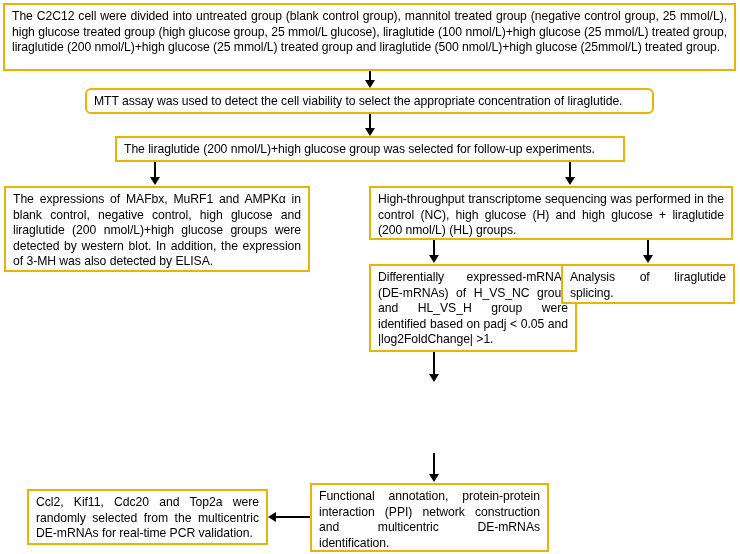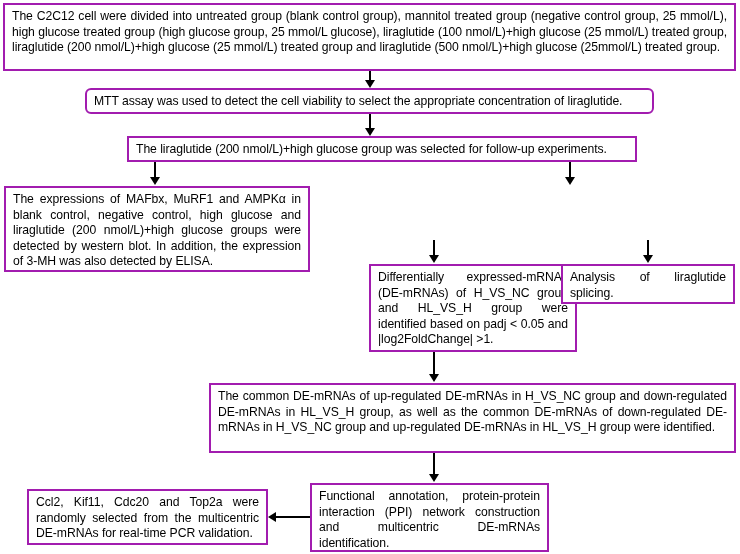--- a/index.html
+++ b/index.html
@@ -12,21 +12,21 @@
     position: relative;
     width: 740px;
     height: 554px;
     background: #ffffff;
     font-family: "Liberation Sans", sans-serif;
     overflow: hidden;
   }
   .box {
     position: absolute;
     box-sizing: border-box;
-    border: 2px solid #a21caf;
+    border: 2px solid #eab308;
     background: #ffffff;
     color: #000000;
     font-size: 12.2px;
     line-height: 15.6px;
     text-align: justify;
     text-justify: inter-word;
     padding: 4px 7px 3px 7px;
     letter-spacing: -0.05px;
   }
   .box.nojust { text-align: left; }
@@ -65,30 +65,30 @@
 </style>
 </head>
 <body>
 
 <div id="canvas">
 
   <div class="box" style="left:3px; top:3px; width:733px; height:68px;">The C2C12 cell were divided into untreated group (blank control group), mannitol treated group (negative control group, 25 mmol/L), high glucose treated group (high glucose group, 25 mmol/L glucose), liraglutide (100 nmol/L)+high glucose (25 mmol/L) treated group, liraglutide (200 nmol/L)+high glucose (25 mmol/L) treated group and liraglutide (500 nmol/L)+high glucose (25mmol/L) treated group.</div>
 
   <div class="box nojust center-v" style="left:85px; top:88px; width:569px; height:26px;border-radius:6px;">MTT assay was used to detect the cell viability to select the appropriate concentration of liraglutide.</div>
 
-  <div class="box nojust center-v" style="left:127px; top:136px; width:510px; height:26px;">The liraglutide (200 nmol/L)+high glucose group was selected for follow-up experiments.</div>
+  <div class="box nojust center-v" style="left:115px; top:136px; width:510px; height:26px;">The liraglutide (200 nmol/L)+high glucose group was selected for follow-up experiments.</div>
 
   <div class="box" style="left:4px; top:186px; width:306px; height:86px;">The expressions of MAFbx, MuRF1 and AMPKα in blank control, negative control, high glucose and liraglutide (200 nmol/L)+high glucose groups were detected by western blot. In addition, the expression of 3-MH was also detected by ELISA.</div>
 
+  <div class="box" style="left:369px; top:186px; width:364px; height:54px;">High-throughput transcriptome sequencing was performed in the control (NC), high glucose (H) and high glucose + liraglutide (200 nmol/L) (HL) groups.</div>
 
   <div class="box" style="left:330px; top:264px; width:208px; height:88px;margin-left:39px;">Differentially expressed-mRNAs (DE-mRNAs) of H_VS_NC group and HL_VS_H group were identified based on padj &lt; 0.05 and |log2FoldChange| &gt;1.</div>
 
   <div class="box" style="left:561px; top:264px; width:174px; height:40px;">Analysis of liraglutide splicing.</div>
 
-  <div class="box" style="left:209px; top:383px; width:527px; height:70px;">The common DE-mRNAs of up-regulated DE-mRNAs in H_VS_NC group and down-regulated DE-mRNAs in HL_VS_H group, as well as the common DE-mRNAs of down-regulated DE-mRNAs in H_VS_NC group and up-regulated DE-mRNAs in HL_VS_H group were identified.</div>
 
   <div class="box" style="left:310px; top:483px; width:239px; height:69px;">Functional annotation, protein-protein interaction (PPI) network construction and multicentric DE-mRNAs identification.</div>
 
   <div class="box" style="left:27px; top:489px; width:241px; height:56px;">Ccl2, Kif11, Cdc20 and Top2a were randomly selected from the multicentric DE-mRNAs for real-time PCR validation.</div>
 
   <div class="vline" style="left:769px; top:0; height:0;"></div>
   <div class="vline" style="left:369px; top:71px; height:9px;"></div>
   <div class="arrowhead-down" style="left:365px; top:80px;"></div>
 
   <div class="vline" style="left:369px; top:114px; height:15px;"></div>

